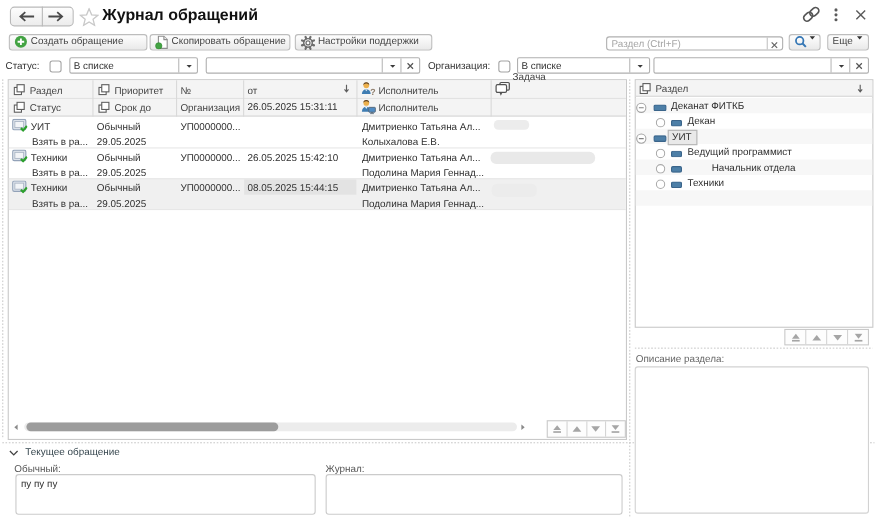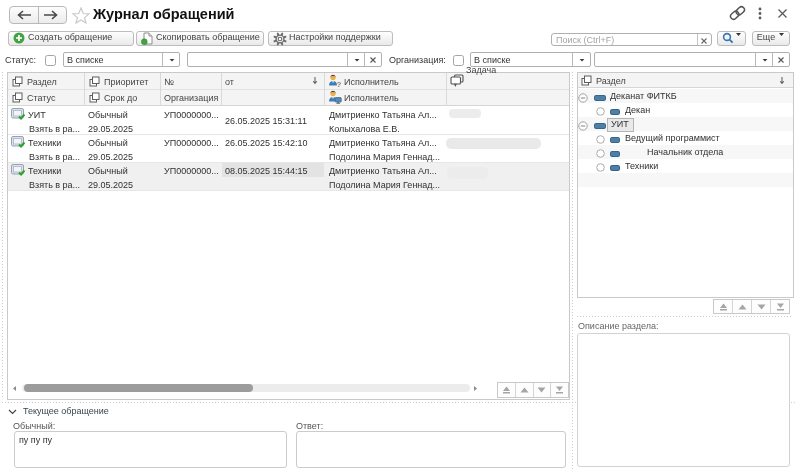--- a/index.html
+++ b/index.html
@@ -70,21 +70,21 @@
           <path d="M5.35 3.03 L4.74 1.55"></path>
           <path d="M8.65 3.03 L9.26 1.55"></path>
           <path d="M10.97 5.35 L12.45 4.74"></path>
         </g>
       </g>
       <circle cx="7" cy="7" r="1.8" fill="#fff" stroke="#6e6e6e" stroke-width="1.1"></circle>
     </svg>
  <span style="margin-left:2px">Настройки поддержки</span>
 </div>
 <div class="fld" style="left:551px;top:33px;width:161px;height:13px;border-radius:3px">
- <span style="position:absolute;left:4px;top:1px;color:#a5a5a5">Поиск (Ctrl+F)</span>
+ <span style="position:absolute;left:4px;top:1px;color:#a5a5a5">Раздел (Ctrl+F)</span>
  <div style="position:absolute;right:13px;top:0;bottom:0;width:1px;background:#c4c4c4"></div>
  <svg style="position:absolute;right:3px;top:3px" width="8" height="8" viewBox="0 0 8 8">
       <path d="M1.5 1.5 L6.5 6.5 M6.5 1.5 L1.5 6.5" stroke="#666" stroke-width="1.1"></path>
     </svg>
 </div>
 <div class="btn" style="left:717px;top:31px;width:29px;justify-content:center">
  <svg width="12" height="12" viewBox="0 0 12 12">
       <circle cx="5" cy="5" r="3.4" fill="none" stroke="#3577b5" stroke-width="1.6"></circle>
       <path d="M7.6 7.6 L10.6 10.6" stroke="#3577b5" stroke-width="1.8"></path>
     </svg>
@@ -214,21 +214,21 @@
 <div class="txt" style="left:466px;top:65px;color:#444">Задача</div>
 
 <svg class="a" style="left:11px;top:108px" width="14" height="12" viewBox="0 0 14 12">
     <rect x=".5" y=".5" width="12" height="9.5" rx="1.5" fill="#dde3eb" stroke="#93a2b8"></rect>
     <rect x="2.5" y="2.5" width="8" height="5.5" fill="#f2f4f7" stroke="#aab5c4" stroke-width=".8"></rect>
     <path d="M8 8.5 L10 10.5 L13.5 6.5" fill="none" stroke="#2ca02c" stroke-width="2"></path>
   </svg>
 <div class="txt" style="left:28px;top:110px">УИТ</div>
 <div class="txt" style="left:88px;top:110px">Обычный</div>
 <div class="txt" style="left:164px;top:110px">УП0000000...</div>
-<div class="txt" style="left:225px;top:116px">26.05.2025 15:31:11</div>
+<div class="txt" style="left:225px;top:92px">26.05.2025 15:31:11</div>
 <div class="txt" style="left:329px;top:110px">Дмитриенко Татьяна Ал...</div>
 <div class="a" style="left:449px;top:109px;width:32px;height:9px;border-radius:4px;background:#ececec"></div>
 <div class="txt" style="left:29px;top:124px">Взять в ра...</div>
 <div class="txt" style="left:88px;top:124px">29.05.2025</div>
 <div class="txt" style="left:329px;top:124px">Колыхалова Е.В.</div>
 
 <svg class="a" style="left:11px;top:136px" width="14" height="12" viewBox="0 0 14 12">
     <rect x=".5" y=".5" width="12" height="9.5" rx="1.5" fill="#dde3eb" stroke="#93a2b8"></rect>
     <rect x="2.5" y="2.5" width="8" height="5.5" fill="#f2f4f7" stroke="#aab5c4" stroke-width=".8"></rect>
     <path d="M8 8.5 L10 10.5 L13.5 6.5" fill="none" stroke="#2ca02c" stroke-width="2"></path>
@@ -387,14 +387,14 @@
 <div class="txt" style="left:578px;top:321px;color:#666">Описание раздела:</div>
 <div class="a" style="left:577px;top:333px;width:213px;height:134px;border:1px solid #d2d2d2;border-radius:3px;background:#fff"></div>
 
 <svg class="a" style="left:8px;top:409px" width="9" height="6" viewBox="0 0 9 6">
     <path d="M1 1 L4.5 4.5 L8 1" stroke="#444" stroke-width="1.2" fill="none"></path>
   </svg>
 <div class="txt" style="left:23px;top:406px;color:#37474f">Текущее обращение</div>
 <div class="txt" style="left:13px;top:421px;color:#555">Обычный:</div>
 <div class="a" style="left:14px;top:431px;width:273px;height:37px;border:1px solid #cbcbcb;border-radius:3px;background:#fff"></div>
 <div class="txt" style="left:19px;top:435px">пу пу пу</div>
-<div class="txt" style="left:296px;top:421px;color:#555">Ответ:</div>
+<div class="txt" style="left:296px;top:421px;color:#555">Журнал:</div>
 <div class="a" style="left:296px;top:431px;width:270px;height:37px;border:1px solid #cbcbcb;border-radius:3px;background:#fff"></div>
 
 </body></html>

